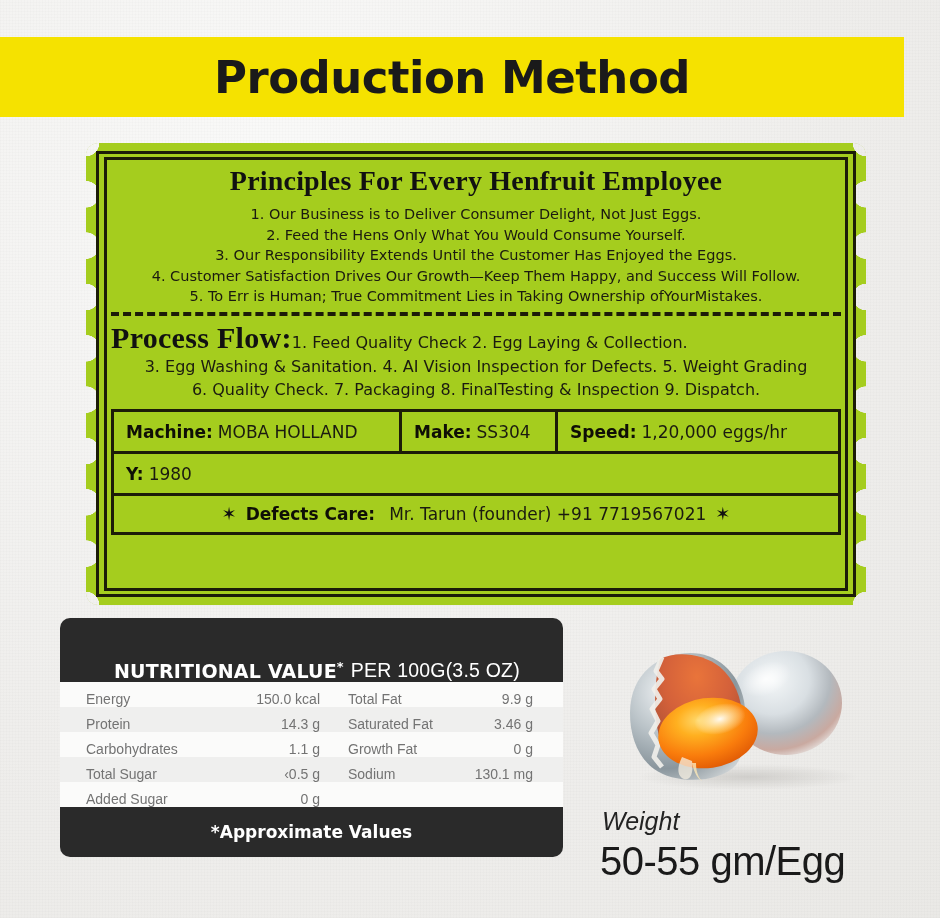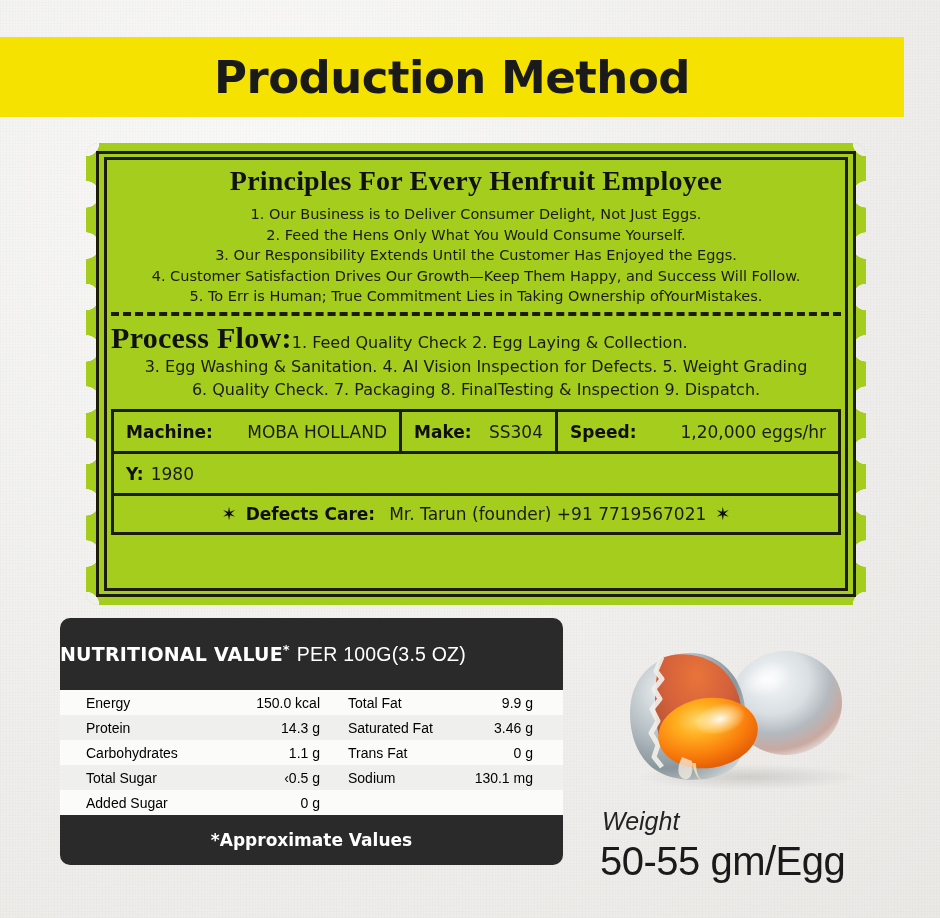--- a/index.html
+++ b/index.html
@@ -188,21 +188,20 @@
   }
   .spec-row:last-child { border-bottom: 3px solid #1c1c08; }
   .spec-cell {
     display: flex;
     align-items: center;
     padding: 0 12px;
     font-family: "DejaVu Sans", sans-serif;
     font-size: 17px;
     color: #1b1b10;
     white-space: nowrap;
-    justify-content: space-between;
   }
   .spec-cell + .spec-cell { border-left: 3px solid #1c1c08; }
   .spec-cell b { font-weight: 700; color: #0f0f06; margin-right: 5px; }
   .cell-machine { flex: 0 0 285px; }
   .cell-make    { flex: 0 0 156px; }
   .cell-speed   { flex: 1 1 auto; }
   .cell-function{ flex: 1 1 auto; }
   .cell-year    { flex: 0 0 92px; }
   .cell-care {
     flex: 1 1 auto;
@@ -215,23 +214,24 @@
   .nutrition {
     position: absolute;
     left: 60px;
     top: 618px;
     width: 503px;
     z-index: 2;
   }
   .nutri-header {
     background: #2a2a2a;
     border-radius: 10px 10px 0 0;
-    height: 72px;
-    display: flex;
-    align-items: center;
+    height: 64px;
+    display: flex;
+    align-items: flex-end;
+    padding-left: 54px;
     color: #fff;
   }
   .nutri-header-strong {
     font-family: "DejaVu Sans", sans-serif;
     font-weight: 700;
     font-size: 19px;
     letter-spacing: 0.2px;
   }
   .nutri-sup {
     font-size: 13px;
@@ -242,24 +242,24 @@
     font-family: "Liberation Sans", sans-serif;
     font-weight: 400;
     font-size: 19.5px;
     margin-left: 7px;
     letter-spacing: 0.2px;
   }
   .nutri-body { background: #fbfbfa; }
   .nutri-row {
     display: flex;
     height: 25px;
-    align-items: center;
+    align-items: flex-end;
     font-family: "Liberation Sans", sans-serif;
     font-size: 14px;
-    color: #000000;
+    color: #737373;
   }
   .nutri-row.odd  { background: #efefee; }
   .nutri-row.even { background: #fbfbfa; }
   .nc { padding: 0 0 0 26px; }
   .nc-label-l { flex: 0 0 145px; }
   .nc-val-l   { flex: 0 0 115px; text-align: right; padding: 0; }
   .nc-label-r { flex: 0 0 140px; padding-left: 28px; }
   .nc-val-r   { flex: 1 1 auto; text-align: right; padding: 0 30px 0 0; }
   .nutri-footer {
     background: #2a2a2a;
@@ -394,21 +394,21 @@
     </div>
     <div class="nutri-row odd">
       <div class="nc nc-label-l">Protein</div>
       <div class="nc nc-val-l">14.3 g</div>
       <div class="nc nc-label-r">Saturated Fat</div>
       <div class="nc nc-val-r">3.46 g</div>
     </div>
     <div class="nutri-row even">
       <div class="nc nc-label-l">Carbohydrates</div>
       <div class="nc nc-val-l">1.1 g</div>
-      <div class="nc nc-label-r">Trans Fat</div>
+      <div class="nc nc-label-r">Growth Fat</div>
       <div class="nc nc-val-r">0 g</div>
     </div>
     <div class="nutri-row odd">
       <div class="nc nc-label-l">Total Sugar</div>
       <div class="nc nc-val-l">‹0.5 g</div>
       <div class="nc nc-label-r">Sodium</div>
       <div class="nc nc-val-r">130.1 mg</div>
     </div>
     <div class="nutri-row even">
       <div class="nc nc-label-l">Added Sugar</div>

